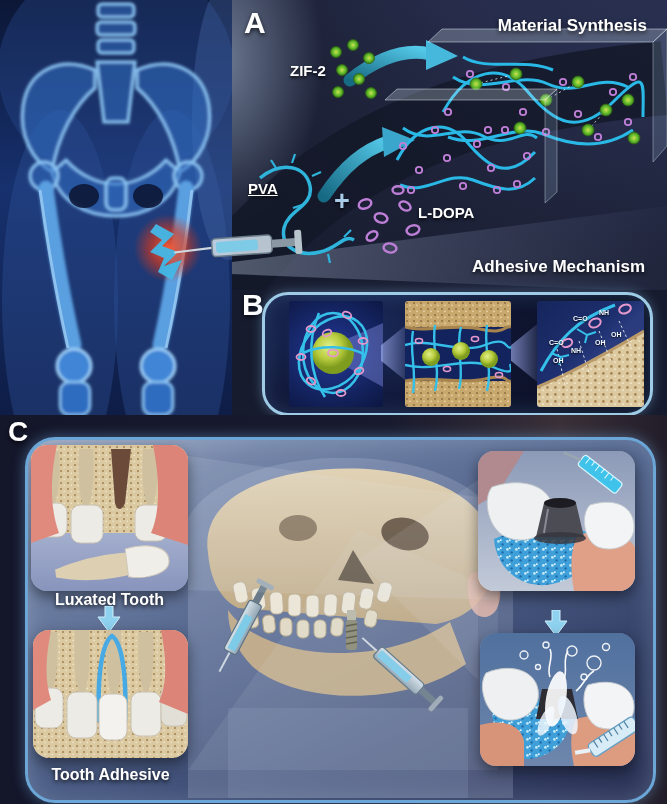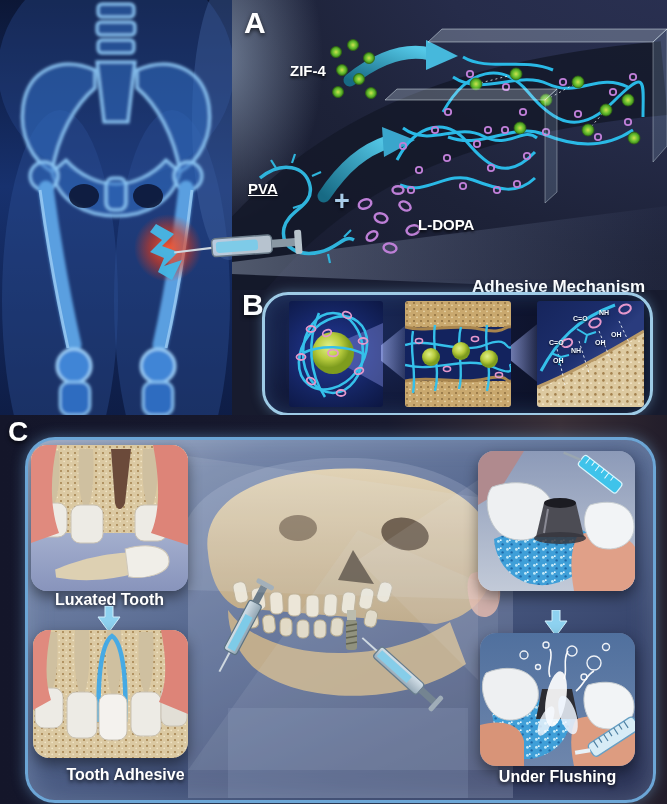--- a/index.html
+++ b/index.html
@@ -231,25 +231,26 @@
         <ellipse cx="149" cy="218" rx="6.5" ry="4.5" transform="rotate(15 149 218)"></ellipse>
         <ellipse cx="140" cy="236" rx="6" ry="4" transform="rotate(-35 140 236)"></ellipse>
         <ellipse cx="158" cy="248" rx="6.5" ry="4.5" transform="rotate(10 158 248)"></ellipse>
         <ellipse cx="173" cy="206" rx="6" ry="4" transform="rotate(30 173 206)"></ellipse>
         <ellipse cx="181" cy="230" rx="6.5" ry="4.5" transform="rotate(-15 181 230)"></ellipse>
         <ellipse cx="166" cy="190" rx="5.5" ry="3.8"></ellipse>
       </g>
     </svg>
 
     <div class="abs lbl" style="left:12px;top:8px;">A</div>
-    <div class="abs tag" style="left:58px;top:62px;">ZIF-4</div>
+    <div class="abs ttl" style="right:20px;top:16px;">Material Synthesis</div>
+    <div class="abs tag" style="left:58px;top:62px;">ZIF-2</div>
     <div class="abs tag" style="left:16px;top:180px;text-decoration:underline;">PVA</div>
     <div class="abs plus" style="left:102px;top:186px;">+</div>
-    <div class="abs tag" style="left:186px;top:216px;">L-DOPA</div>
-    <div class="abs ttl" style="right:22px;top:257px;margin-top:20px;">Adhesive Mechanism</div>
+    <div class="abs tag" style="left:186px;top:204px;">L-DOPA</div>
+    <div class="abs ttl" style="right:22px;top:257px;">Adhesive Mechanism</div>
   </div>
 
   <div class="abs panel-b">
     <div class="abs lbl" style="left:10px;top:0px;">B</div>
     <div class="abs b-box">
 
       <div class="sub" style="left:24px;width:94px;background:radial-gradient(90px 80px at 45% 48%, #23399a 0%, #13225c 60%, #0a1238 100%);">
         <svg width="94" height="106" viewBox="0 0 94 106">
           <defs>
               <radialGradient id="ball" cx=".4" cy=".35">
@@ -491,21 +492,21 @@
             <rect x="2" y="58" width="28" height="40" rx="9"></rect>
             <rect x="34" y="62" width="30" height="46" rx="9"></rect>
             <rect x="66" y="64" width="28" height="46" rx="9" fill="#f4f2ee"></rect>
             <rect x="98" y="62" width="30" height="44" rx="9"></rect>
             <rect x="128" y="56" width="26" height="40" rx="8" fill="#e2dfd6"></rect>
           </g>
           <path d="M0,0 L18,0 C12,30 12,52 18,70 L0,80 Z" fill="#e08a7e"></path>
           <path d="M155,0 L128,0 C134,32 134,54 126,72 L155,84 Z" fill="#dd8478"></path>
         </svg>
       </div>
-      <div class="abs cap" style="left:20px;top:326px;width:155px;">Tooth Adhesive</div>
+      <div class="abs cap" style="left:5px;top:326px;width:155px;">Tooth Adhesive</div>
 
       <div class="inset" style="left:450px;top:11px;width:157px;height:140px;">
         <svg width="157" height="140" viewBox="0 0 157 140">
           <defs>
             <pattern id="gran" width="9" height="8" patternUnits="userSpaceOnUse">
               <rect width="9" height="8" fill="#3f9fd8"></rect>
                 <circle cx="2.4" cy="2.4" r="1.4" fill="#bfe8f8"></circle>
               <circle cx="6.6" cy="5.4" r="1.2" fill="#1e6aa8"></circle>
                 <circle cx="4.8" cy="1.2" r=".9" fill="#eaf8ff"></circle>
             </pattern>
@@ -592,17 +593,16 @@
               <line x1="128" y1="100" x2="128" y2="108"></line>
                 <line x1="134" y1="100" x2="134" y2="106"></line>
               <line x1="140" y1="100" x2="140" y2="108"></line>
                 <line x1="146" y1="100" x2="146" y2="106"></line>
                 <line x1="152" y1="100" x2="152" y2="108"></line>
               </g>
             <line x1="108" y1="106" x2="94" y2="100" stroke="#e8f2f8" stroke-width="4"></line>
           </g>
         </svg>
       </div>
-      <div class="abs cap" style="left:452px;top:328px;width:155px;">Under Flushing</div>
     </div>
   </div>
 
 </div>
 
 </body></html>

